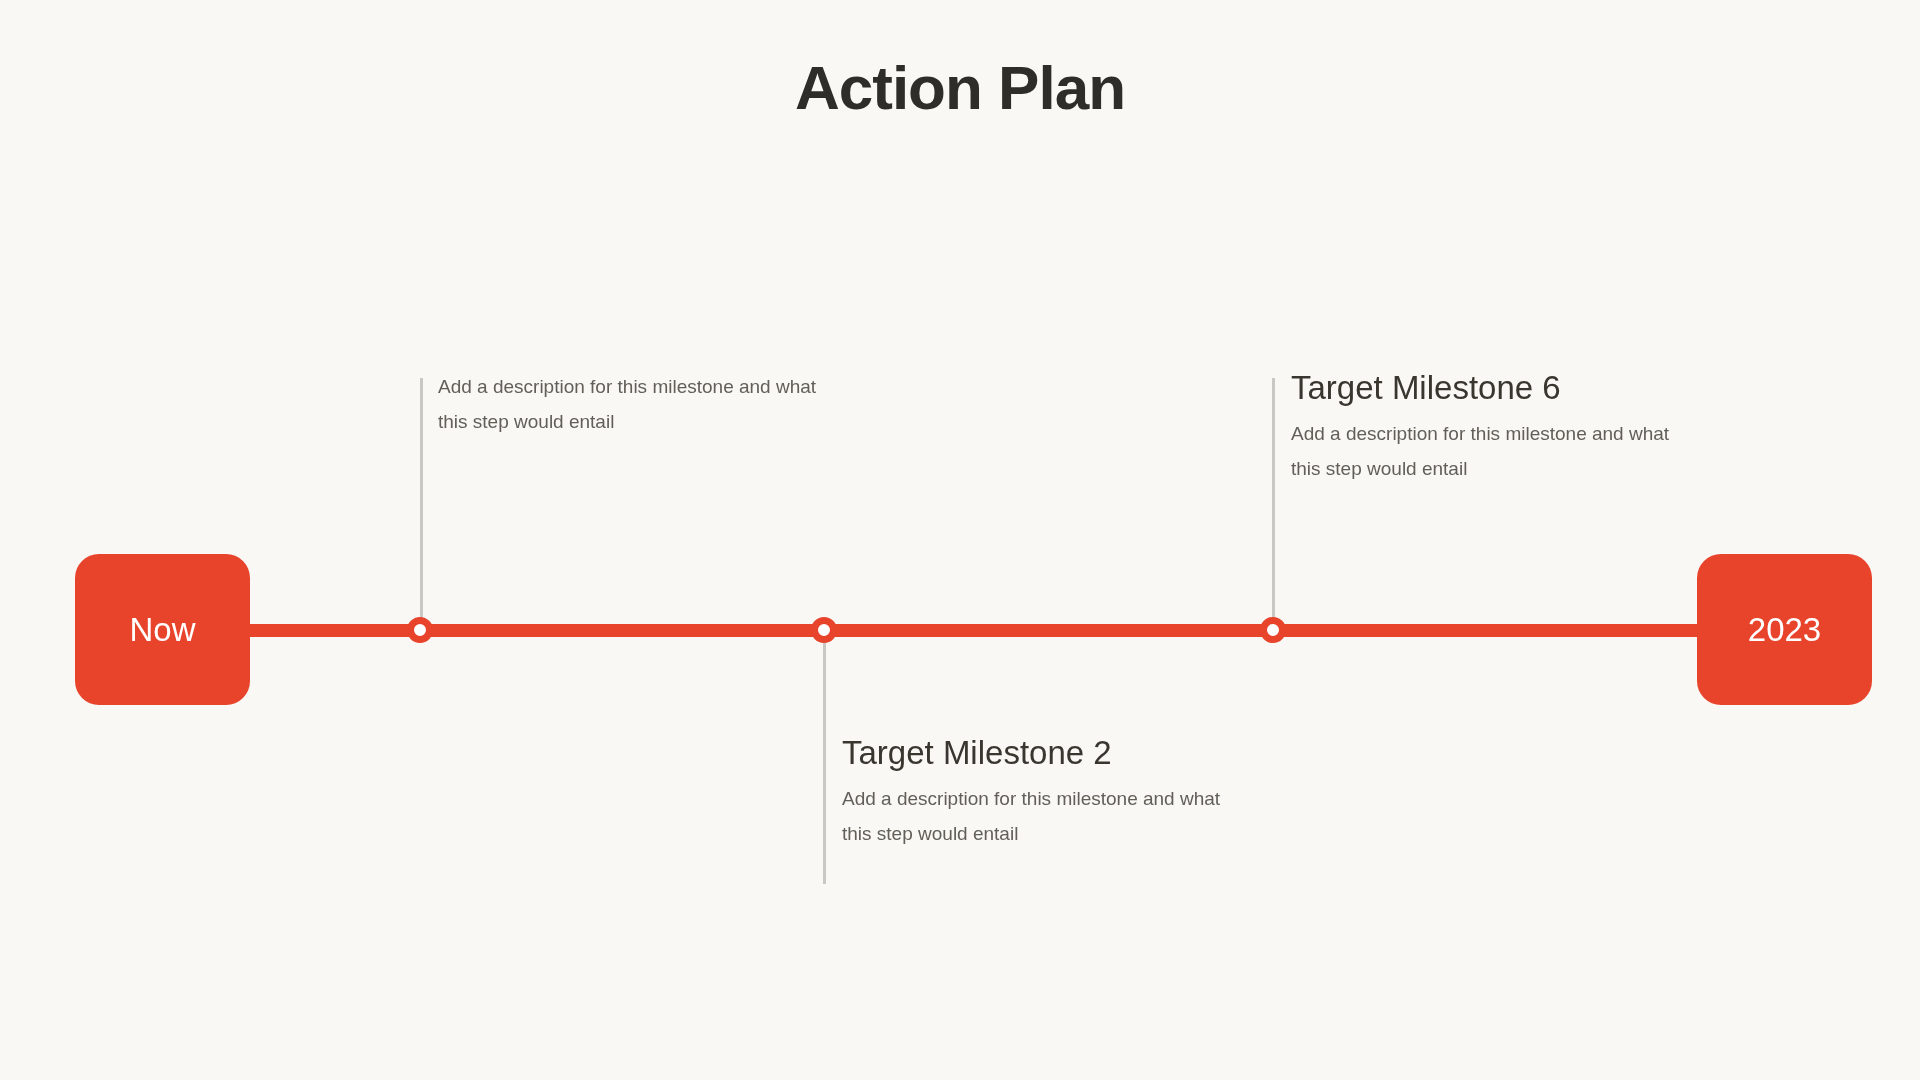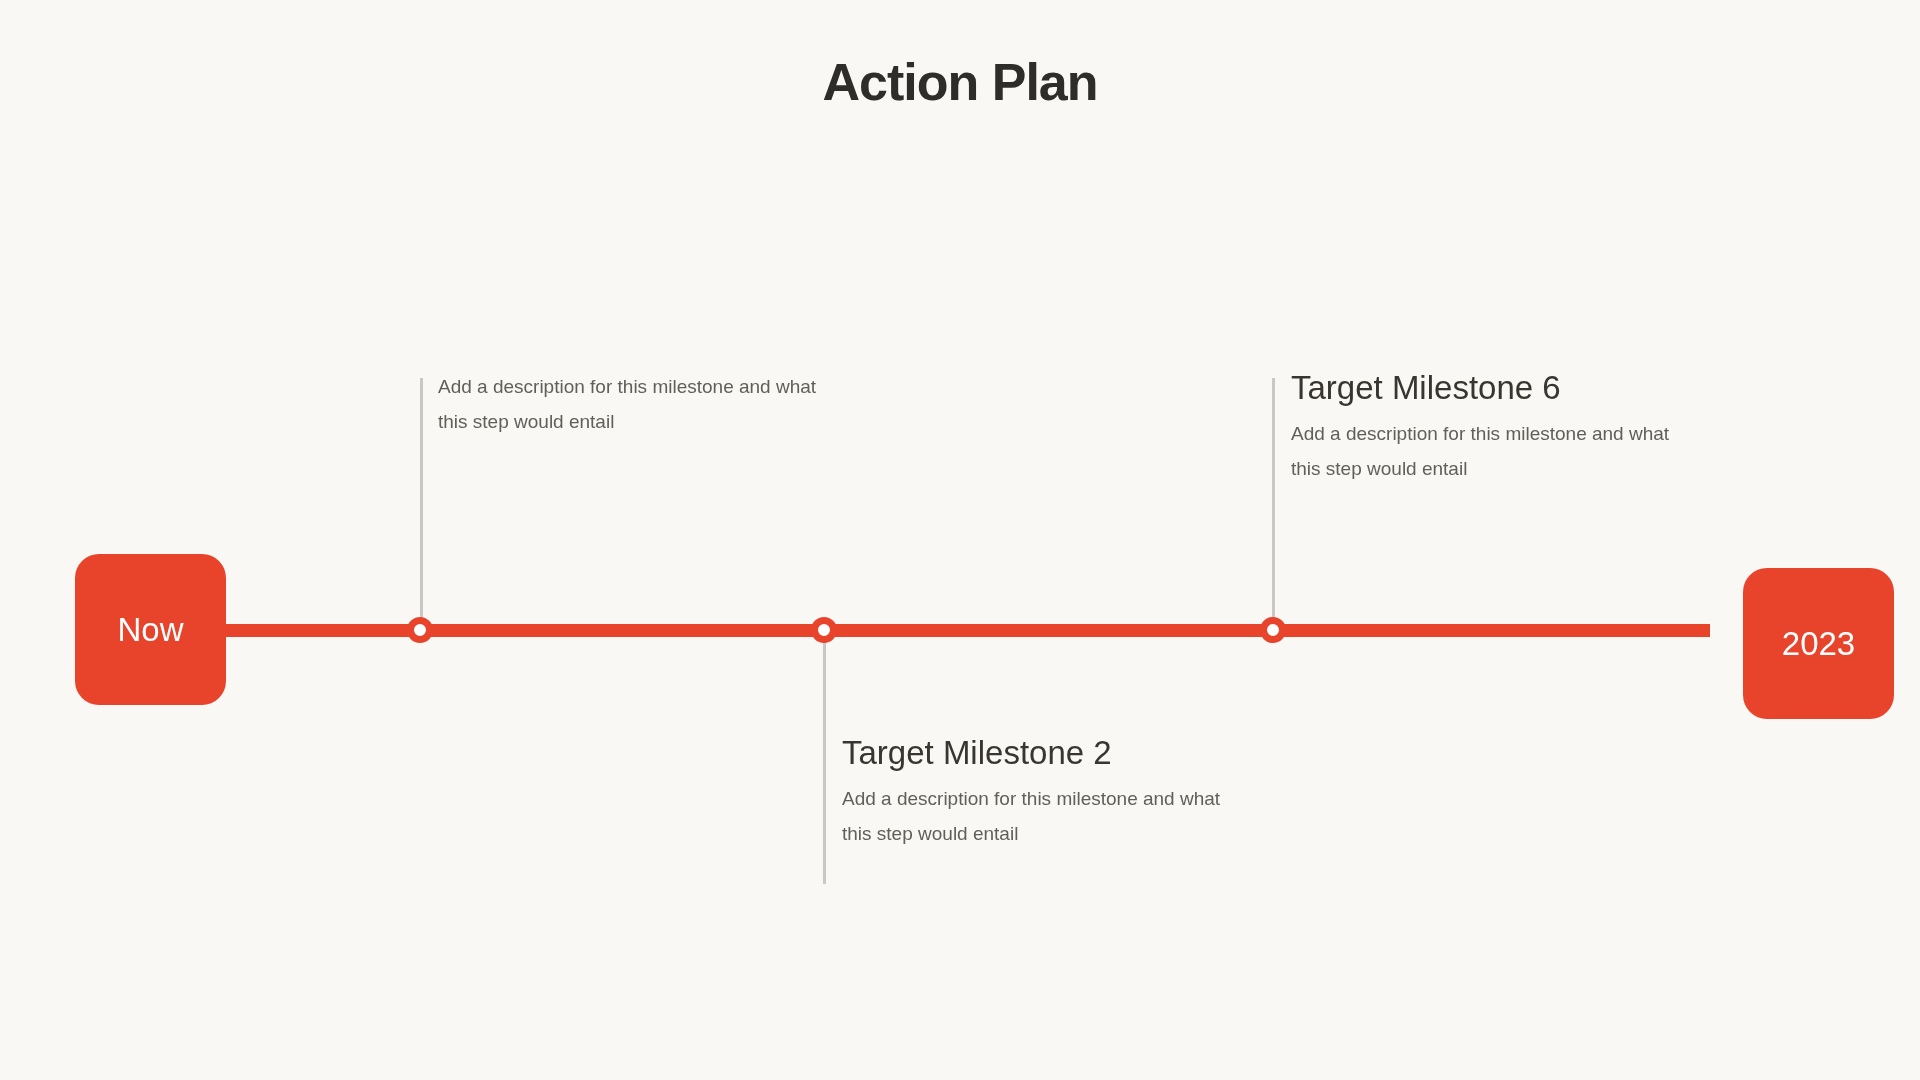--- a/index.html
+++ b/index.html
@@ -15,52 +15,52 @@
     font-family: "Liberation Sans", sans-serif;
     overflow: hidden;
   }
   .slide-title {
     position: absolute;
     top: 52px;
     left: 0;
     width: 100%;
     margin: 0;
     text-align: center;
-    font-size: 52px;
+    font-size: 62px;
     font-weight: 700;
     letter-spacing: -1px;
     color: #2e2d29;
   }
   .track {
     position: absolute;
     left: 210px;
     top: 624px;
     width: 1500px;
     height: 13px;
     background: #e8432b;
     z-index: 1;
   }
   .endpoint {
     position: absolute;
-    width: 151px;
+    width: 175px;
     height: 151px;
     border-radius: 24px;
     background: #e8432b;
     color: #ffffff;
     display: flex;
     align-items: center;
     justify-content: center;
     z-index: 2;
   }
   .endpoint span {
     font-size: 33px;
     font-weight: 400;
   }
   .endpoint.start { left: 75px;  top: 554px; }
-  .endpoint.end   { left: 1697px; top: 568px; margin-left: 46px; }
+  .endpoint.end   { left: 1697px; top: 554px; }
   .connector {
     position: absolute;
     width: 3px;
     background: #c9c8c4;
     z-index: 0;
   }
   .connector.m1 { left: 420px;  top: 378px; height: 240px; }
   .connector.m2 { left: 823px;  top: 642px; height: 242px; }
   .connector.m3 { left: 1272px; top: 378px; height: 240px; }
   .dot {

